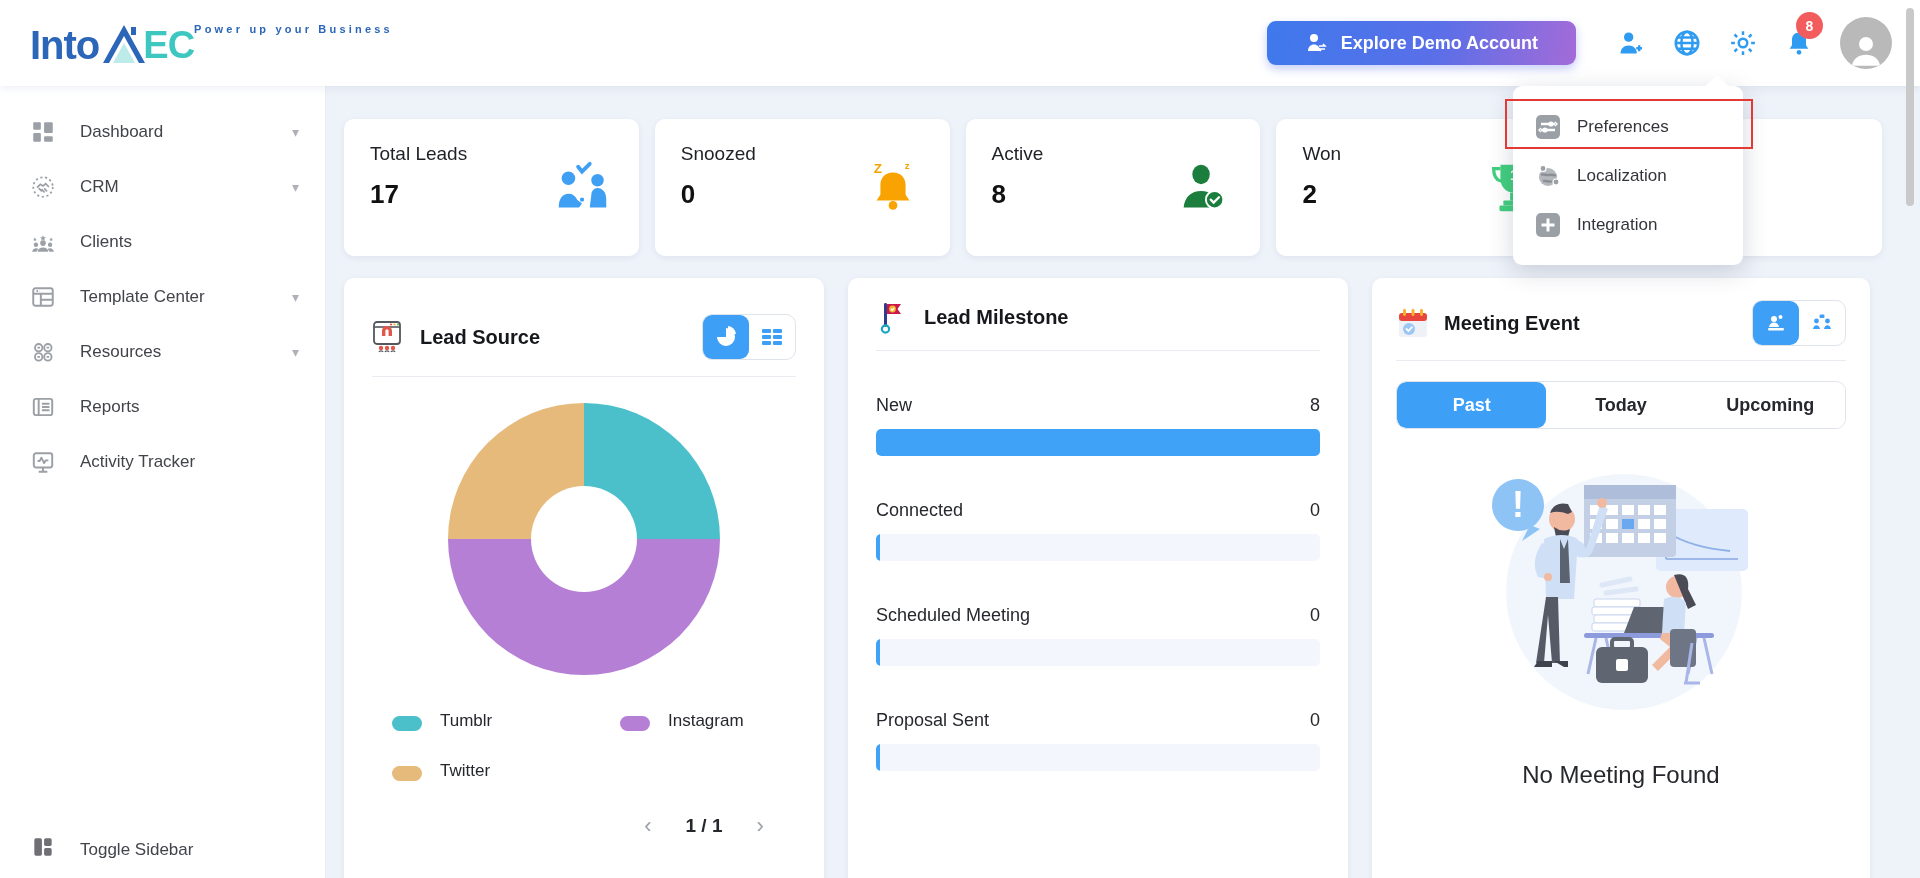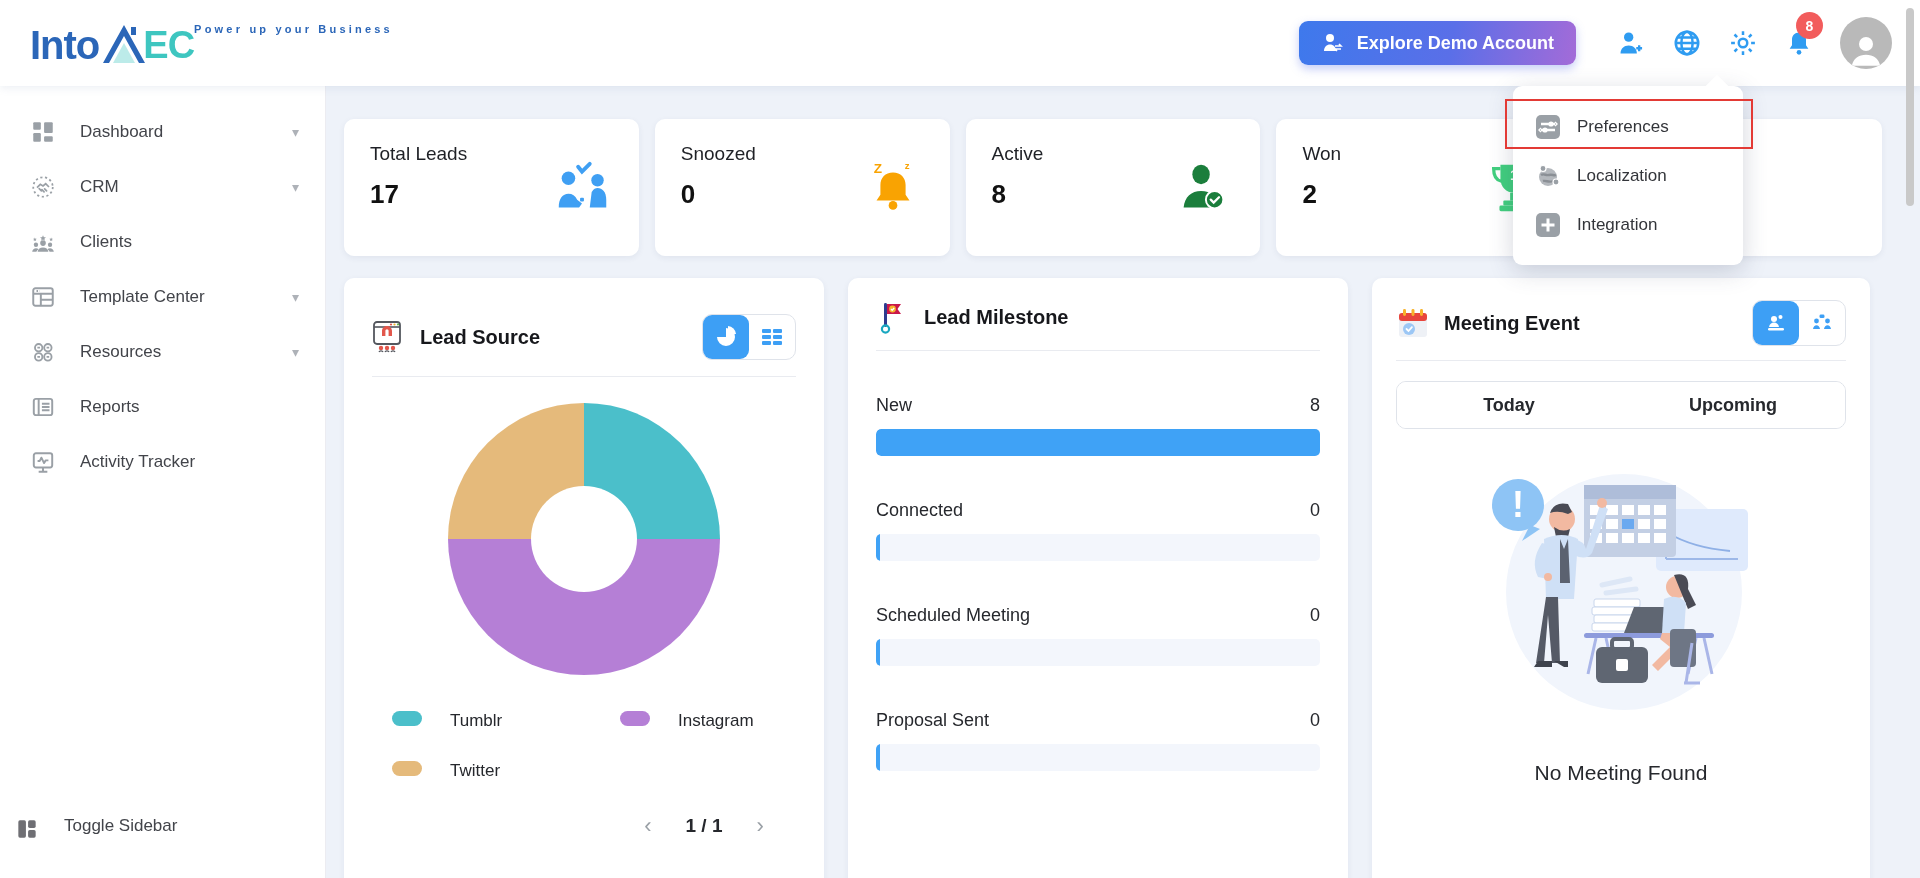--- a/index.html
+++ b/index.html
@@ -10,39 +10,39 @@
   .header { position:absolute; left:0; top:0; width:1920px; height:86px; background:#fff;
     box-shadow:0 2px 8px rgba(120,140,180,.14); z-index:20; display:flex; align-items:center; }
   .logo-wrap { margin-left:30px; display:flex; }
   .logo-line { display:flex; align-items:flex-end; height:44px; }
   .logo-primary { font-size:40px; font-weight:800; color:#2b66b8; letter-spacing:-1px; line-height:40px; }
   .logo-roof { width:46px; height:42px; margin:0 -4px 0 2px; }
   .logo-secondary { font-size:38px; font-weight:800; color:#3ec6c0; letter-spacing:-1px; line-height:40px; }
   .logo-tagline { font-size:11px; font-weight:700; color:#2b66b8; letter-spacing:3.2px; margin-top:2px; }
 
   .header-right { position:absolute; right:28px; top:0; height:86px; display:flex; align-items:center; gap:26px; }
-  .explore-btn { display:flex; align-items:center; gap:12px; height:44px; padding:0 22px;
+  .explore-btn { display:flex; align-items:center; gap:12px; height:44px; padding:0 38px;
     border:none; border-radius:9px; cursor:pointer; color:#fff; font-size:18px; font-weight:700;
     background:linear-gradient(100deg,#3e79ec 0%,#5a6fe8 55%,#a36bd8 100%);
     box-shadow:0 4px 10px rgba(90,111,232,.35); margin-right:14px; }
   .hicon { width:30px; height:30px; display:flex; align-items:center; justify-content:center; cursor:pointer; }
   .bell-wrap { position:relative; }
   .badge { position:absolute; top:-16px; left:12px; min-width:27px; height:27px; border-radius:50%;
     background:#f25c5c; color:#fff; font-size:14px; font-weight:700; display:flex; align-items:center; justify-content:center; }
   .avatar { width:52px; height:52px; border-radius:50%; background:#b9b9b9; display:flex; align-items:flex-end; justify-content:center; overflow:hidden; cursor:pointer; }
 
   
   .sidebar { position:absolute; left:0; top:86px; width:326px; height:792px; background:#fff;
     border-right:1px solid #ececf1; z-index:10; }
   .nav { padding-top:18px; }
   .nav-item { height:55px; display:flex; align-items:center; padding:0 26px 0 30px; cursor:pointer; }
   .nav-icon { width:26px; height:26px; margin-right:24px; color:#9aa0a6; flex:none; }
   .nav-label { font-size:17px; color:#42444a; font-weight:500; flex:1; }
   .nav-chevron { color:#aeb2b8; font-size:14px; }
-  .sidebar-toggle { position:absolute; left:0; bottom:12px; width:100%; height:50px; display:flex; align-items:flex-start; padding:0 14px; cursor:pointer; }
+  .sidebar-toggle { position:absolute; left:0; bottom:18px; width:100%; height:50px; display:flex; align-items:flex-end; padding:0 30px; cursor:pointer; }
   .sidebar-toggle .nav-icon { color:#6f6f74; }
   .sidebar-toggle .nav-label { font-weight:500; }
 
   
   .main { position:absolute; left:326px; top:86px; width:1594px; height:792px;
     background:#eef2f9; overflow:hidden; padding:33px 38px 0 18px; }
 
   .stats-row { display:flex; gap:16px; }
   .stat-card { width:295px; height:137px; background:#fff; border-radius:10px;
     box-shadow:0 2px 6px rgba(40,60,100,.07); padding:24px 26px; position:relative; }
@@ -66,21 +66,21 @@
   .view-toggle { display:flex; border:1px solid #dfe3ea; border-radius:10px; background:#fff; padding:0; }
   .vt-btn { width:46px; height:44px; border:none; background:transparent; border-radius:9px;
     display:flex; align-items:center; justify-content:center; cursor:pointer; color:#3d9ff5; }
   .vt-btn.active { background:#3d9ff5; color:#fff; }
 
   .donut-wrap { display:flex; justify-content:center; margin-top:26px; }
   .donut { width:272px; height:272px; border-radius:50%; position:relative; }
   .donut-hole { position:absolute; left:50%; top:50%; width:106px; height:106px; margin:-53px 0 0 -53px;
     border-radius:50%; background:#fff; }
   .legend { display:grid; grid-template-columns:228px 1fr; row-gap:30px; margin:36px 0 0 20px; }
-  .legend-item { display:flex; align-items:flex-start; gap:28px; }
+  .legend-item { display:flex; align-items:flex-end; gap:18px; }
   .swatch { width:30px; height:15px; border-radius:8px; }
   .legend-label { font-size:17px; color:#26282d; font-weight:500; }
   .pager { display:flex; align-items:center; justify-content:center; gap:34px; margin-top:34px; transform:translateX(120px); }
   .pager-arrow { color:#9aa0a6; font-size:22px; cursor:pointer; line-height:1; }
   .pager-text { font-size:19px; color:#26282d; font-weight:600; }
 
   .ms-header { display:flex; align-items:center; padding-bottom:16px; border-bottom:1px solid #e9ebf0; }
   .ms-row { margin-top:44px; }
   .ms-row:first-of-type { margin-top:46px; }
   .ms-line { display:flex; justify-content:space-between; align-items:center;margin-top:17px; }
@@ -88,21 +88,21 @@
   .ms-value { font-size:18px; color:#26282d; }
   .ms-bar { margin-top:13px; height:27px; border-radius:5px; background:#f3f6fc; overflow:hidden; }
   .ms-fill { height:100%; background:#3fa2f6; border-radius:5px 0 0 5px; min-width:4px; }
 
   .me-header { display:flex; align-items:center; padding-bottom:14px; border-bottom:1px solid #e9ebf0; }
   .me-tabs { display:flex; align-items:center; border:1px solid #dfe3ea; border-radius:10px; margin-top:20px; height:48px; overflow:hidden; }
   .me-tab { flex:1; height:100%; display:flex; align-items:center; justify-content:center;
     font-size:18px; font-weight:600; color:#26282d; cursor:pointer; background:#fff; border:none; }
   .me-tab.active { background:#3d9ff5; color:#fff; border-radius:9px; }
   .me-empty { text-align:center; margin-top:18px; }
-  .me-empty-text { font-size:21px; color:#26282d; margin-top:10px; }
+  .me-empty-text { font-size:24px; color:#26282d; margin-top:10px; }
 
   
   .dropdown { position:absolute; left:1513px; top:86px; width:230px; background:#fff; border-radius:9px;
     box-shadow:0 6px 24px rgba(60,70,100,.22); z-index:50; padding:16px 0; }
   .dropdown-caret { position:absolute; top:-8px; left:196px; width:16px; height:16px; background:#fff; transform:rotate(45deg); }
   .dd-item { display:flex; align-items:center; gap:16px; height:49px; padding:0 22px; cursor:pointer; }
   .dd-icon { width:26px; height:26px; color:#9aa0a6; flex:none; }
   .dd-label { font-size:17px; color:#33353a; }
   .dd-highlight { position:absolute; left:-8px; top:13px; width:248px; height:50px; border:2px solid #e33a35; pointer-events:none; }
 
@@ -454,20 +454,21 @@
               <circle cx="5.5" cy="9" r="2.4"></circle>
                 <circle cx="16.5" cy="9" r="2.4"></circle>
               <path d="M2 17c.3-2.4 1.8-3.8 3.5-3.8S8.7 14.6 9 17zM13 17c.3-2.4 1.8-3.8 3.5-3.8S19.7 14.6 20 17z"></path>
               <rect x="8.5" y="2.5" width="5" height="3.6" rx="1.4"></rect>
             </svg>
           </button>
         </div>
       </div>
 
       <div class="me-tabs">
+        <button class="me-tab active">Past</button>
         <button class="me-tab">Today</button>
         <button class="me-tab">Upcoming</button>
       </div>
 
       <div class="me-empty">
         <svg width="330" height="300" viewBox="0 0 330 300">
           <circle cx="168" cy="145" r="118" fill="#f1f5fc"></circle>
 
           <rect x="200" y="62" width="92" height="62" rx="5" fill="#dfeafc"></rect>
           <path d="M210 112 h72 M210 112 V75" stroke="#9db8e8" stroke-width="2" fill="none"></path>

